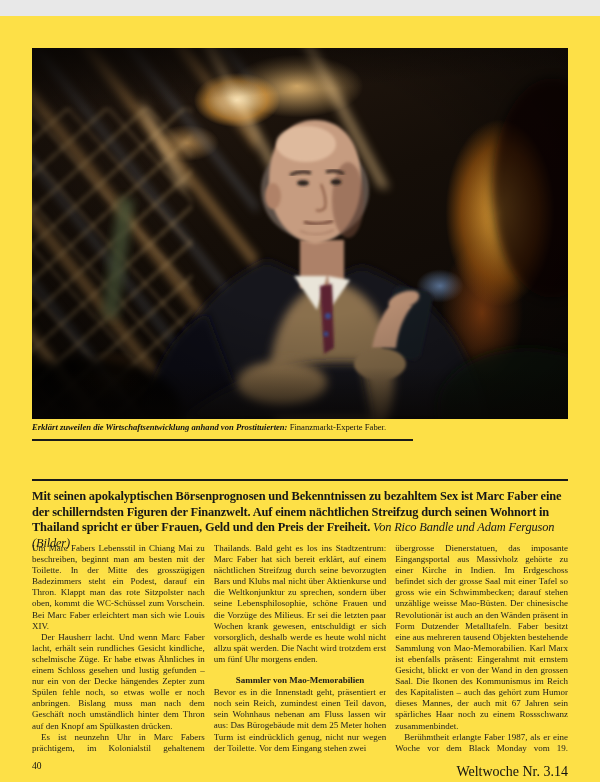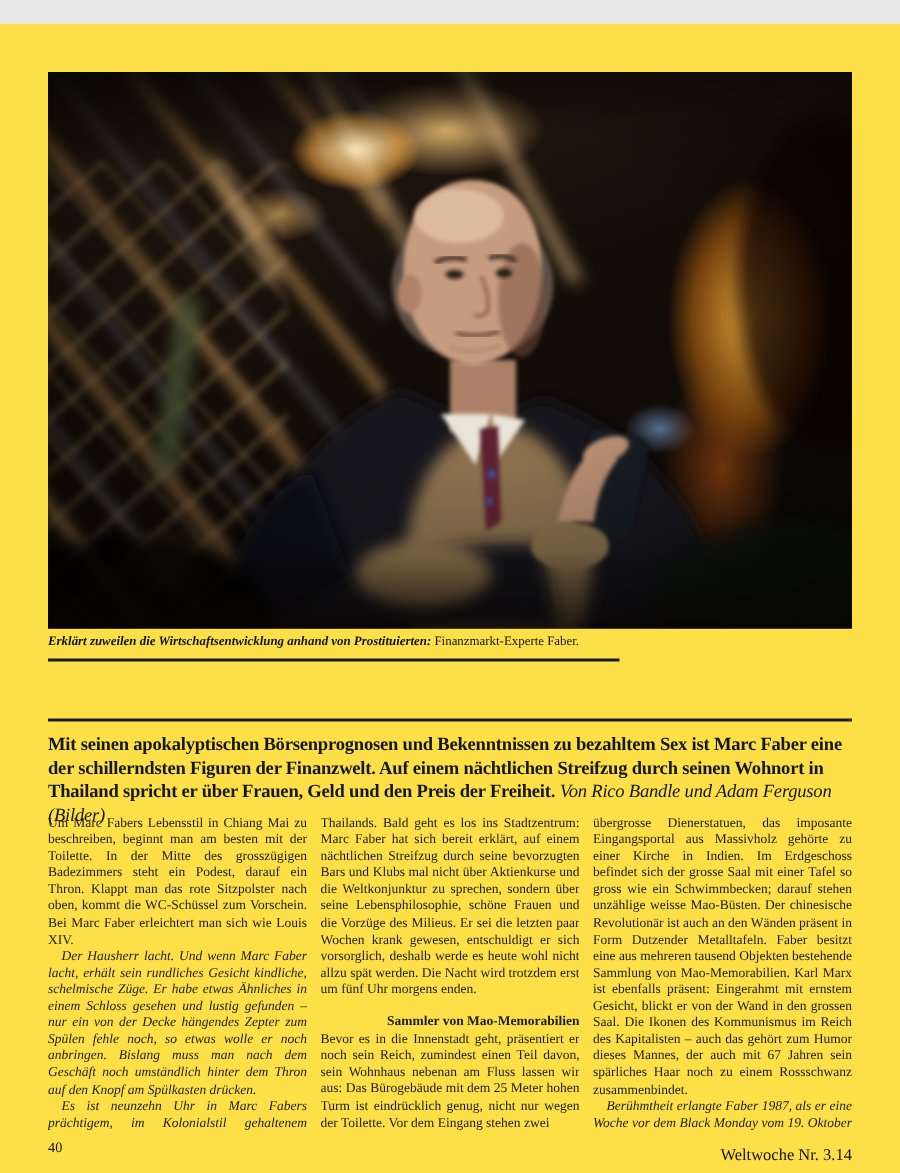--- a/index.html
+++ b/index.html
@@ -57,26 +57,26 @@
     letter-spacing:-0.5px; color:#101010; white-space:nowrap; }
   .lead-rule { position:absolute; left:32px; top:463px; width:536px; height:1.5px; background:#1a1a1a; }
   .lead { position:absolute; left:32px; top:473px; width:538px; margin:0;
     font-size:12.4px; line-height:15.6px; font-weight:bold; color:#161616; letter-spacing:-0.15px; }
   .lead .byline { font-weight:normal; font-style:italic; }
 
   
   .columns { position:absolute; left:32px; top:527px; width:536px; height:212px; display:flex; gap:9px; }
   .col { flex:1 1 0; font-size:9px; line-height:11.1px; text-align:justify; color:#1c1c1c; overflow:hidden; }
   .col p { margin:0; hyphens:auto; -webkit-hyphens:auto; }
-  .col p.indent { text-indent:9px;font-style:italic; }
-  .subhead { margin:10px 0 1px 0 !important; font-weight:bold; text-align:right; }
+  .col p.indent { text-indent:9px; }
+  .subhead { margin:10px 0 1px 0 !important; font-weight:bold; text-align:center; }
 
   
   .page-number { position:absolute; left:32px; top:745px; font-size:9.5px; color:#111; }
-  .issue { position:absolute; right:32px; top:748px; font-size:11px; color:#111; }
+  .issue { position:absolute; right:32px; top:748px; font-size:14px; color:#111; }
 </style>
 </head>
 <body>
 
 <div class="page">
 
   <div class="photo">
     <div class="ph-base"></div>
     <div class="ph-struct"></div>
     <div class="ph-mesh"></div>

